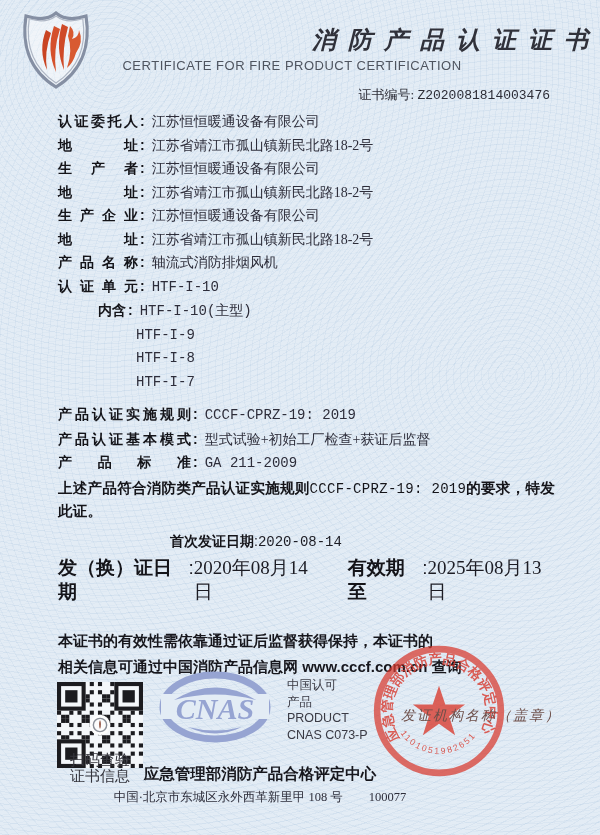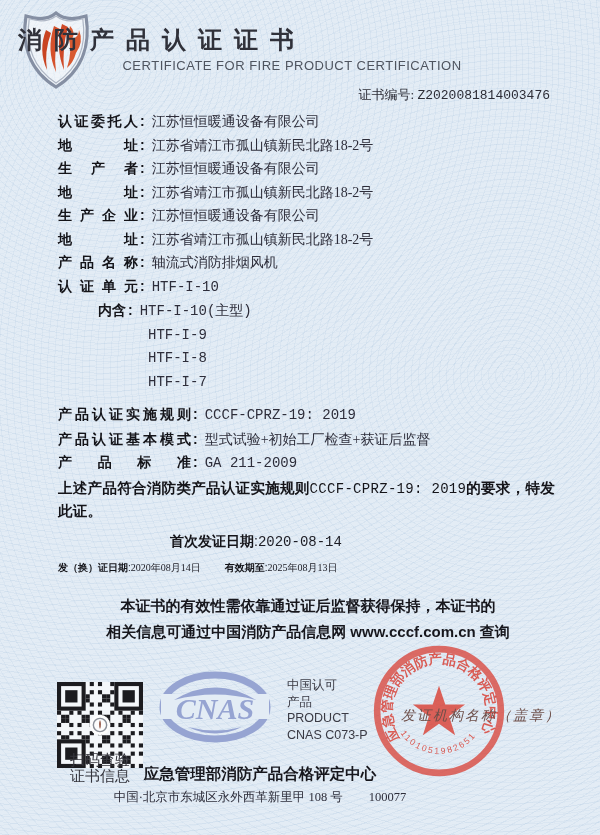--- a/index.html
+++ b/index.html
@@ -11,23 +11,24 @@
     background-image:
       repeating-radial-gradient(circle at 18% 8%,  rgba(150,182,214,.14) 0 1px, rgba(0,0,0,0) 1px 6px),
       repeating-radial-gradient(circle at 85% 45%, rgba(150,182,214,.12) 0 1px, rgba(0,0,0,0) 1px 7px),
       repeating-linear-gradient(171deg, rgba(168,198,224,.10) 0 1px, rgba(0,0,0,0) 1px 5px);
     font-family:"Liberation Sans", sans-serif;
     color:#1c1c24;
   }
   
   .logo { position:absolute; left:16px; top:8px; width:80px; height:84px; }
   .title {
-    position:absolute; top:24px; left:6px; right:0; text-align:left;
+    position:absolute; top:24px; left:6px; right:0; text-align:right;
     font-size:24px; font-weight:bold; letter-spacing:12px; text-indent:12px;
     color:#30313a;
+    font-style:italic;
   }
   .subtitle {
     position:absolute; top:58px; left:0; right:16px; text-align:center;
     font-size:13px; letter-spacing:.5px; color:#4e545f;
   }
   .certno {
     position:absolute; top:86px; right:50px; font-size:13px; color:#2c2c36;
     font-family:"Liberation Serif", serif;
   }
   .mono { font-family:"Liberation Mono","DejaVu Sans Mono", monospace; }
@@ -38,36 +39,36 @@
   .frow { display:flex; align-items:baseline; line-height:23.5px; font-size:14px; }
   .frow .lbl {
     flex:0 0 auto; width:80px; font-weight:bold; color:#141419;
     text-align:justify; text-align-last:justify;
   }
   .frow .lbl.inlbl { width:68px; text-align-last:right; }
   .frow.wide .lbl { width:133px; }
   .frow .colon { font-weight:bold; margin:0 7px 0 2px; color:#141419; }
   .frow .val { color:#2d2d3a; }
   .frow.cont { padding-left:78px; }
-  .frow.cont .val { color:#2d2d3a;margin-left:12px; }
+  .frow.cont .val { color:#2d2d3a; }
 
   .rules { margin-top:9px; }
 
   .statement {
     margin-top:1px; font-size:14.5px; font-weight:bold; line-height:22.5px;
     color:#141419; letter-spacing:.3px;
   }
   .statement .stmt-code { font-weight:normal; font-size:14px; }
 
   .first-issue { margin:7px 0 0 112px; display:flex; align-items:baseline; line-height:23px; font-size:14px; }
   .first-issue .lbl2, .reissue .lbl2 { font-weight:bold; color:#141419; }
-  .reissue { display:flex; align-items:baseline; line-height:24px; font-size:10px; margin-top:2px; }
+  .reissue { display:flex; align-items:baseline; line-height:24px; font-size:19px; margin-top:2px; }
   .reissue .gap { width:24px; }
 
-  .notice { margin-top:13px; text-align:center; font-size:15px; font-weight:bold; line-height:26px; color:#17171d; }
+  .notice { margin-top:24px; font-size:15px; font-weight:bold; line-height:26px; color:#17171d; }
 
   
   .qr { position:absolute; left:57px; top:682px; width:86px; height:86px; }
   .qr-caption { position:absolute; left:46px; top:752px; width:108px; text-align:center;
     font-size:15px; line-height:16px; color:#34343c; }
   .cnas-logo { position:absolute; left:158px; top:670px; width:114px; height:74px; }
   .cnas-text { position:absolute; left:287px; top:677px; font-size:12.5px; line-height:16.5px; color:#3a3a44; }
   .overlay-note {
     position:absolute; left:401px; top:707px; z-index:3; white-space:nowrap;
     font-family:"Liberation Serif", serif; font-style:italic;

